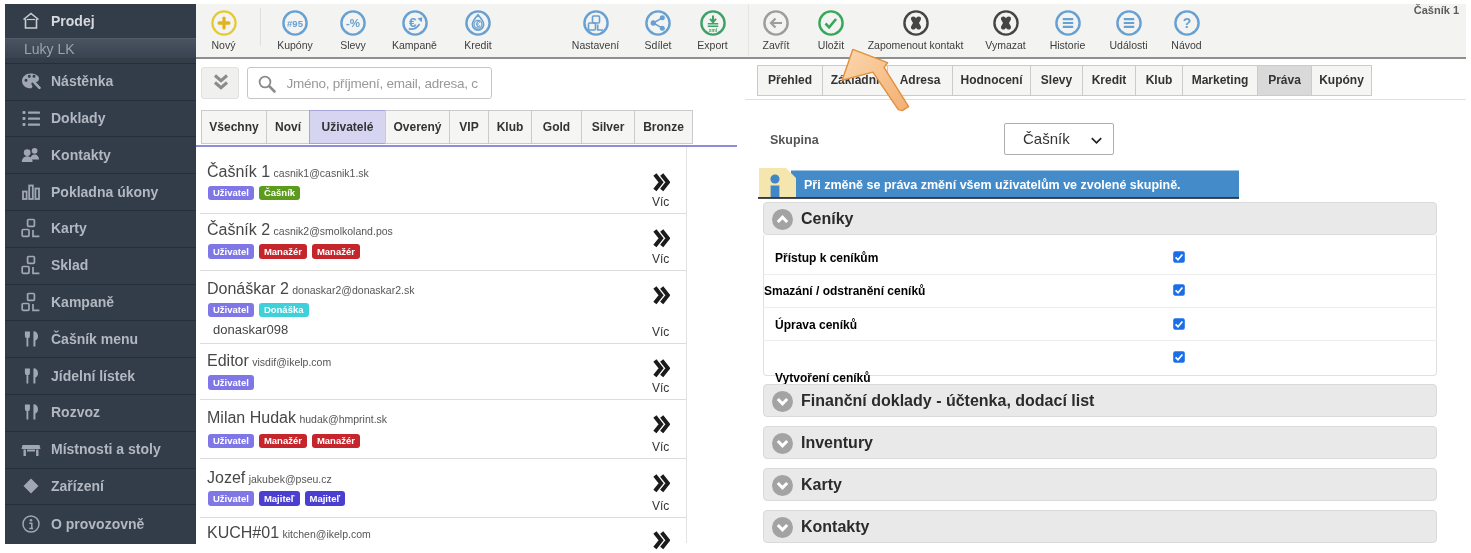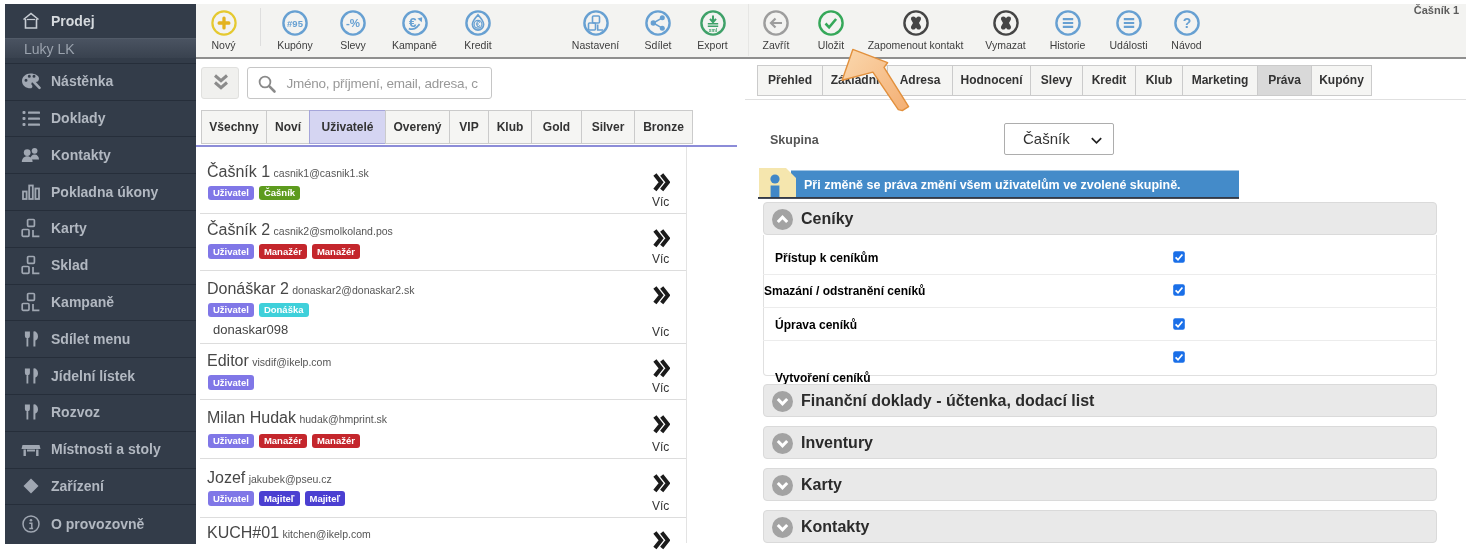--- a/index.html
+++ b/index.html
@@ -112,21 +112,21 @@
         <path d="M18.4,18.3 h-6.4 v-6.4"></path>
       </svg>
     <span class="tx">Kampaně</span>
   </div>
   <div class="srow" style="top:316.4px;height:36.8px;">
     <svg class="ic" viewBox="0 0 20 20" fill="none" stroke="#a0a7b2" stroke-width="1.8">
         <path d="M4.8,2.5 v4.2 M8,2.5 v4.2 M6.4,17.5 V2.5 M4.8,6.7 a1.6,1.6 0 0 0 3.2,0"></path>
         <path d="M13.4,17.5 V2.5" stroke-width="2"></path>
         <path d="M13.4,2.3 c2.6,0.6 3.6,3 3.6,5.3 c0,2.4 -1.6,3.9 -3.6,4.1 z" fill="#a0a7b2" stroke="none"></path>
       </svg>
-    <span class="tx">Sdílet menu</span>
+    <span class="tx">Čašník menu</span>
   </div>
   <div class="srow" style="top:353.2px;height:36.8px;padding-left:44px;">
     <svg class="ic" viewBox="0 0 20 20" fill="none" stroke="#a0a7b2" stroke-width="1.8">
         <path d="M4.8,2.5 v4.2 M8,2.5 v4.2 M6.4,17.5 V2.5 M4.8,6.7 a1.6,1.6 0 0 0 3.2,0"></path>
         <path d="M13.4,17.5 V2.5" stroke-width="2"></path>
         <path d="M13.4,2.3 c2.6,0.6 3.6,3 3.6,5.3 c0,2.4 -1.6,3.9 -3.6,4.1 z" fill="#a0a7b2" stroke="none"></path>
       </svg>
     <span class="tx">Jídelní lístek</span>
   </div>
   <div class="srow" style="top:390px;height:36.8px;">

